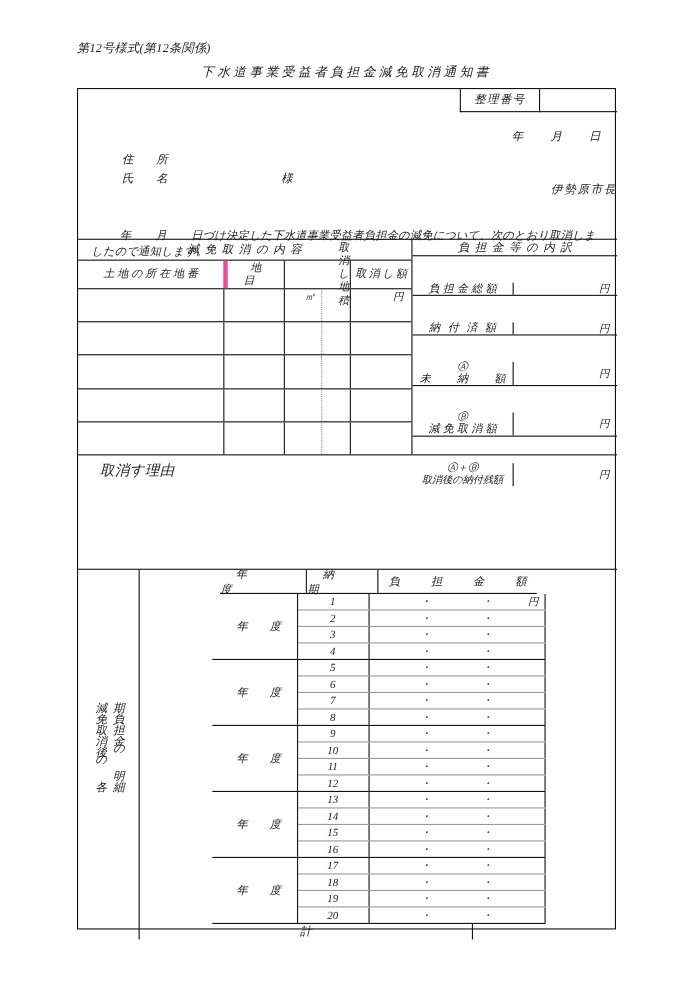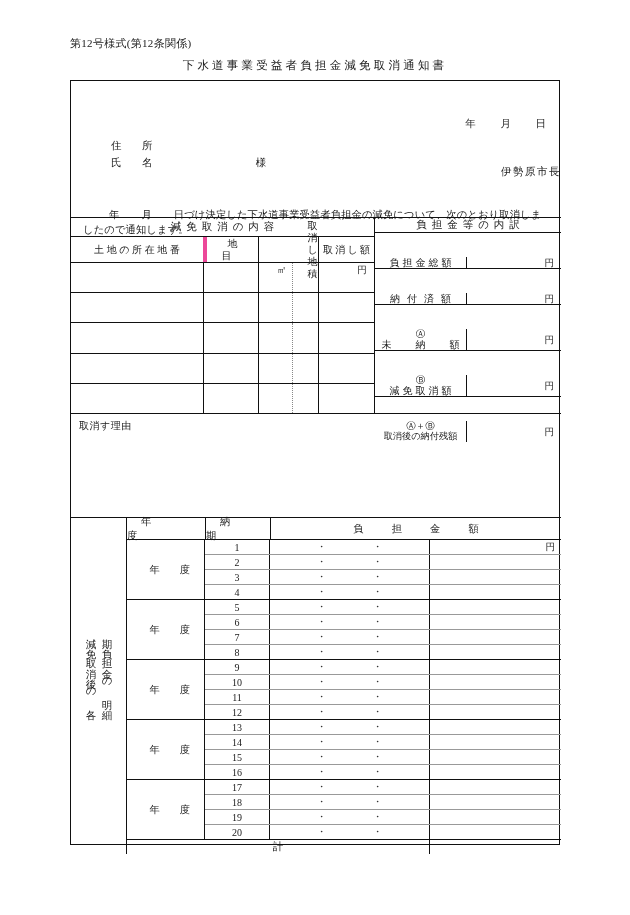--- a/index.html
+++ b/index.html
@@ -13,20 +13,21 @@
     font-family: "Liberation Serif", "DejaVu Serif", serif;
     color: #1a1a1a;
     position: relative;
     overflow: hidden;
   }
   .page {
     position: absolute;
     left: 0; top: 0;
     width: 630px;
     height: 915px;
+    font-style: italic;
   }
 
   
   .form-no {
     position: absolute;
     left: 70px;
     top: 36px;
     font-size: 11px;
     letter-spacing: 0.3px;
     white-space: nowrap;
@@ -246,23 +247,23 @@
     position: absolute;
     left: 0;
     top: 332px;
     width: 490px;
     height: 104px;
     border-top: 1px solid #111;
     box-sizing: border-box;
   }
   .sec2-label {
     position: absolute;
-    left: 8px;
+    left: 20px;
     top: 5px;
-    font-size: 10px;
+    font-size: 13px;
     letter-spacing: 0.5px;
   }
 
   
   .sec3 {
     position: absolute;
     left: 0;
     top: 436px;
     width: 490px;
     height: 328px;
@@ -292,20 +293,21 @@
     font-size: 10.5px;
     letter-spacing: 10px;
     height: 250px;
     text-align: center;
   }
   .sched-body {
     flex: 1;
     display: flex;
     flex-direction: column;
     box-sizing: border-box;
+    align-items: center;
   }
   .shead {
     height: 22px;
     display: flex;
     border-bottom: 1px solid #111;
     box-sizing: border-box;
   }
   .shead > div {
     display: flex;
     align-items: center;
@@ -399,20 +401,24 @@
 </head>
 <body>
 
 <div class="page">
 
   <div class="form-no">第12号様式(第12条関係)</div>
   <div class="doc-title">下水道事業受益者負担金減免取消通知書</div>
 
   <div class="frame">
 
+    <div class="seiri-wrap">
+      <div class="seiri-label">整理番号</div>
+      <div class="seiri-value"></div>
+    </div>
 
     <div class="date-line">
       <span>年</span>
       <span>月</span>
       <span>日</span>
     </div>
 
     <div class="addr-block">
       <div class="addr-row">
         <span class="addr-key">住　所</span>

